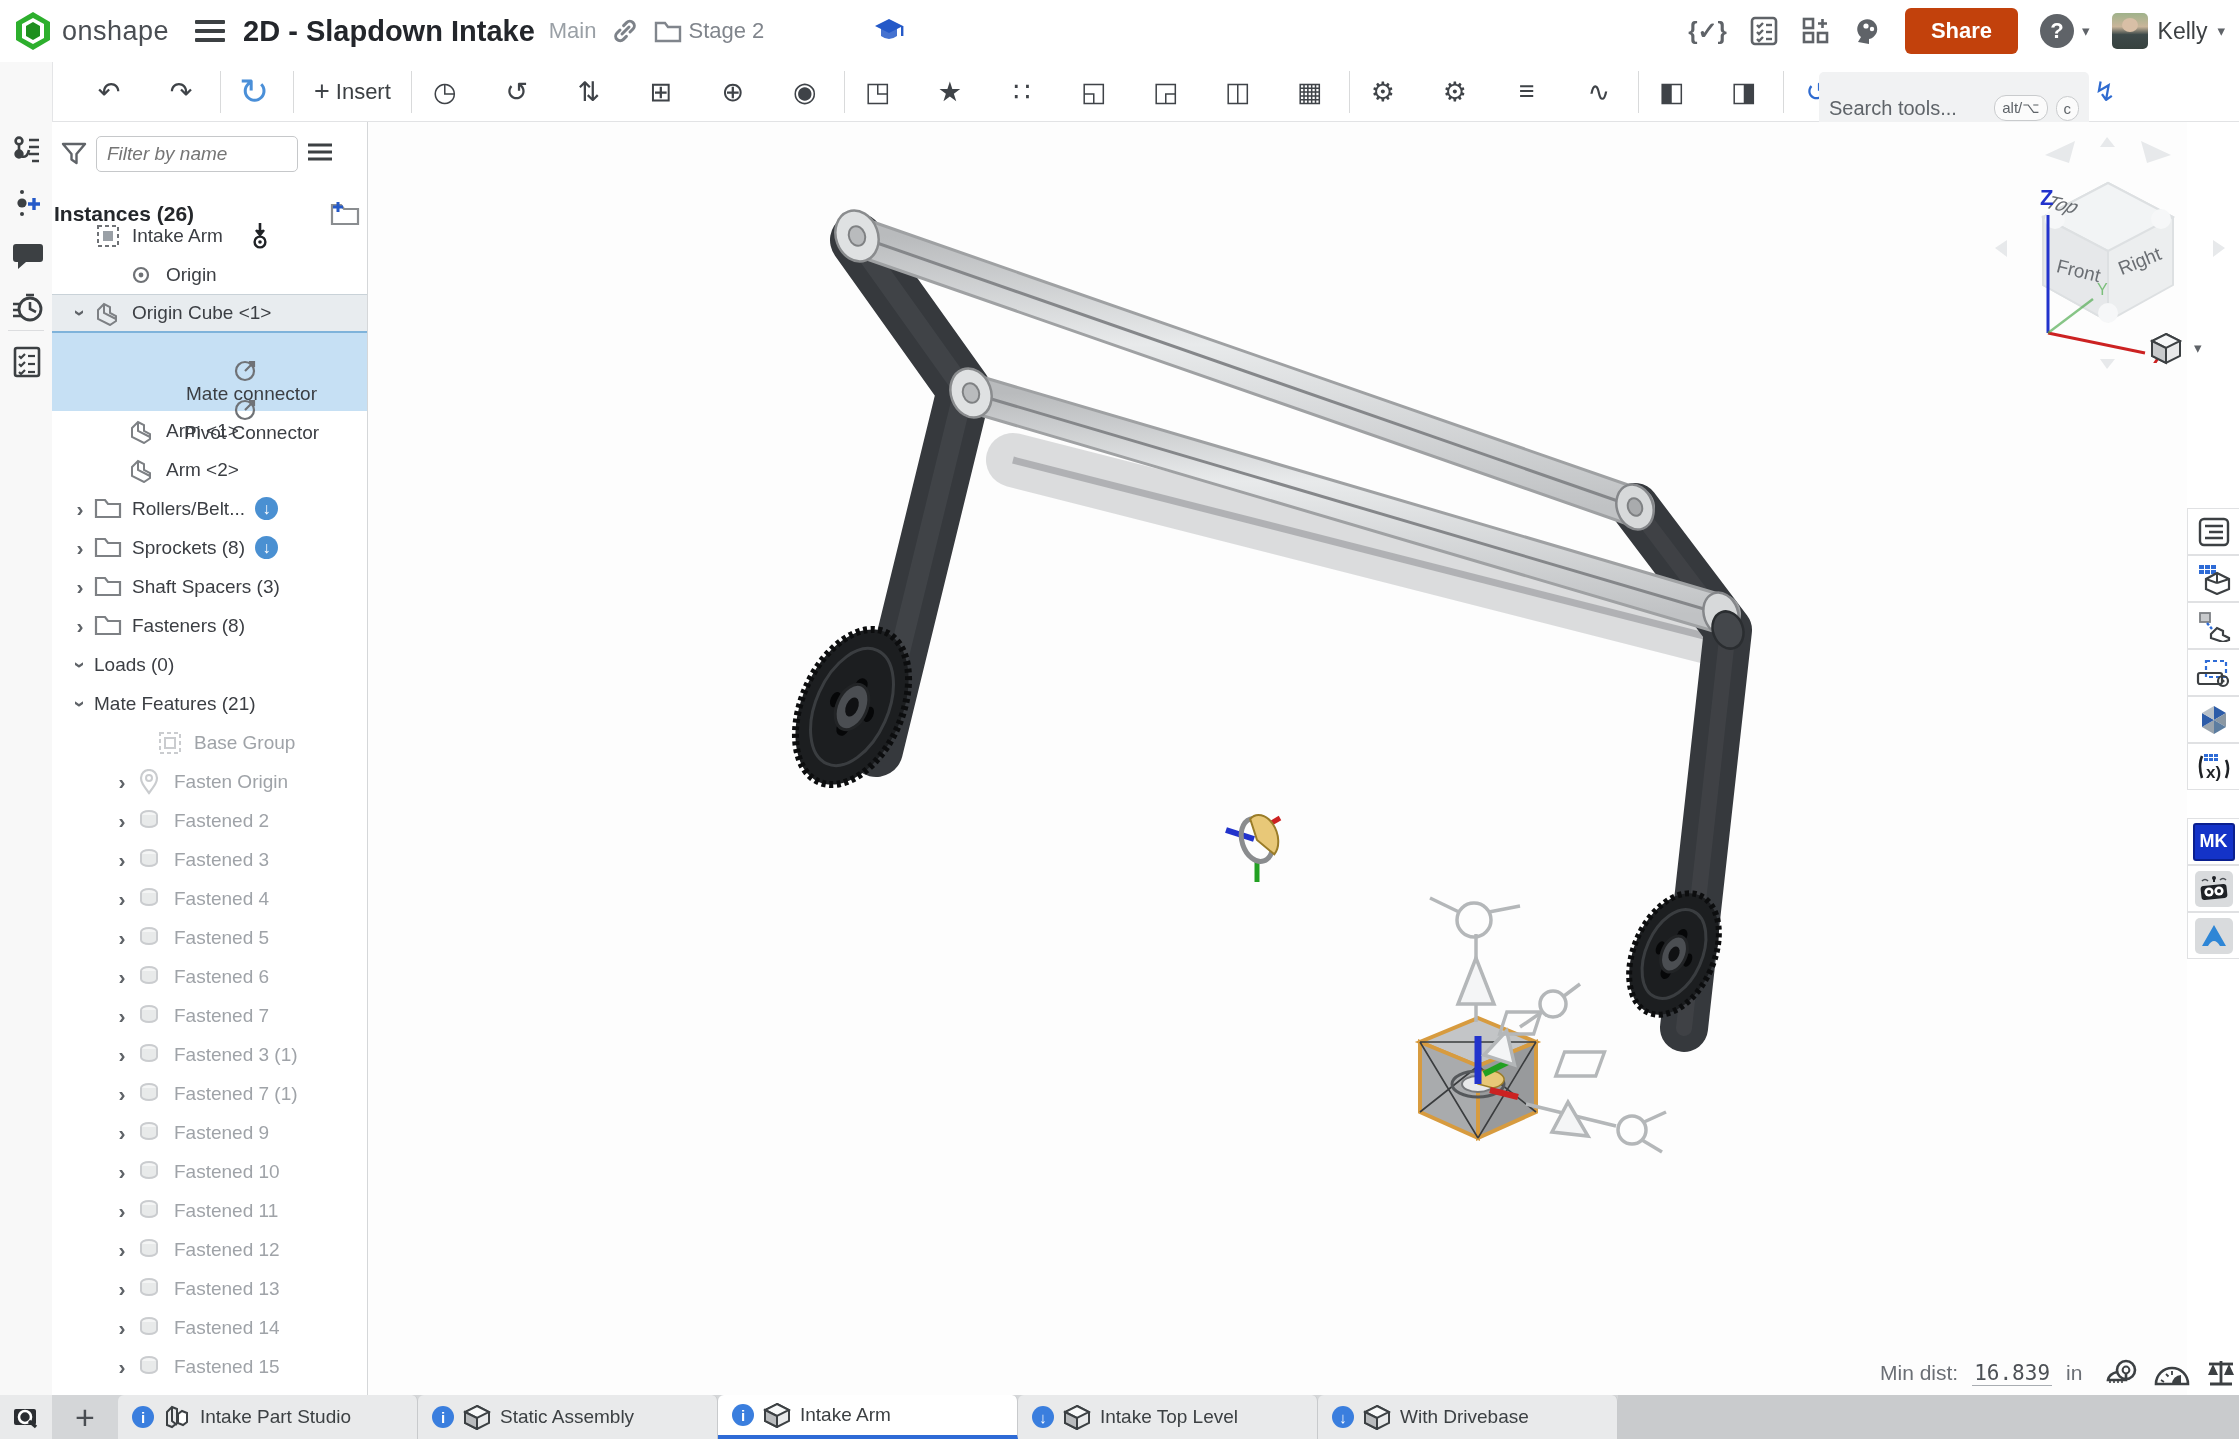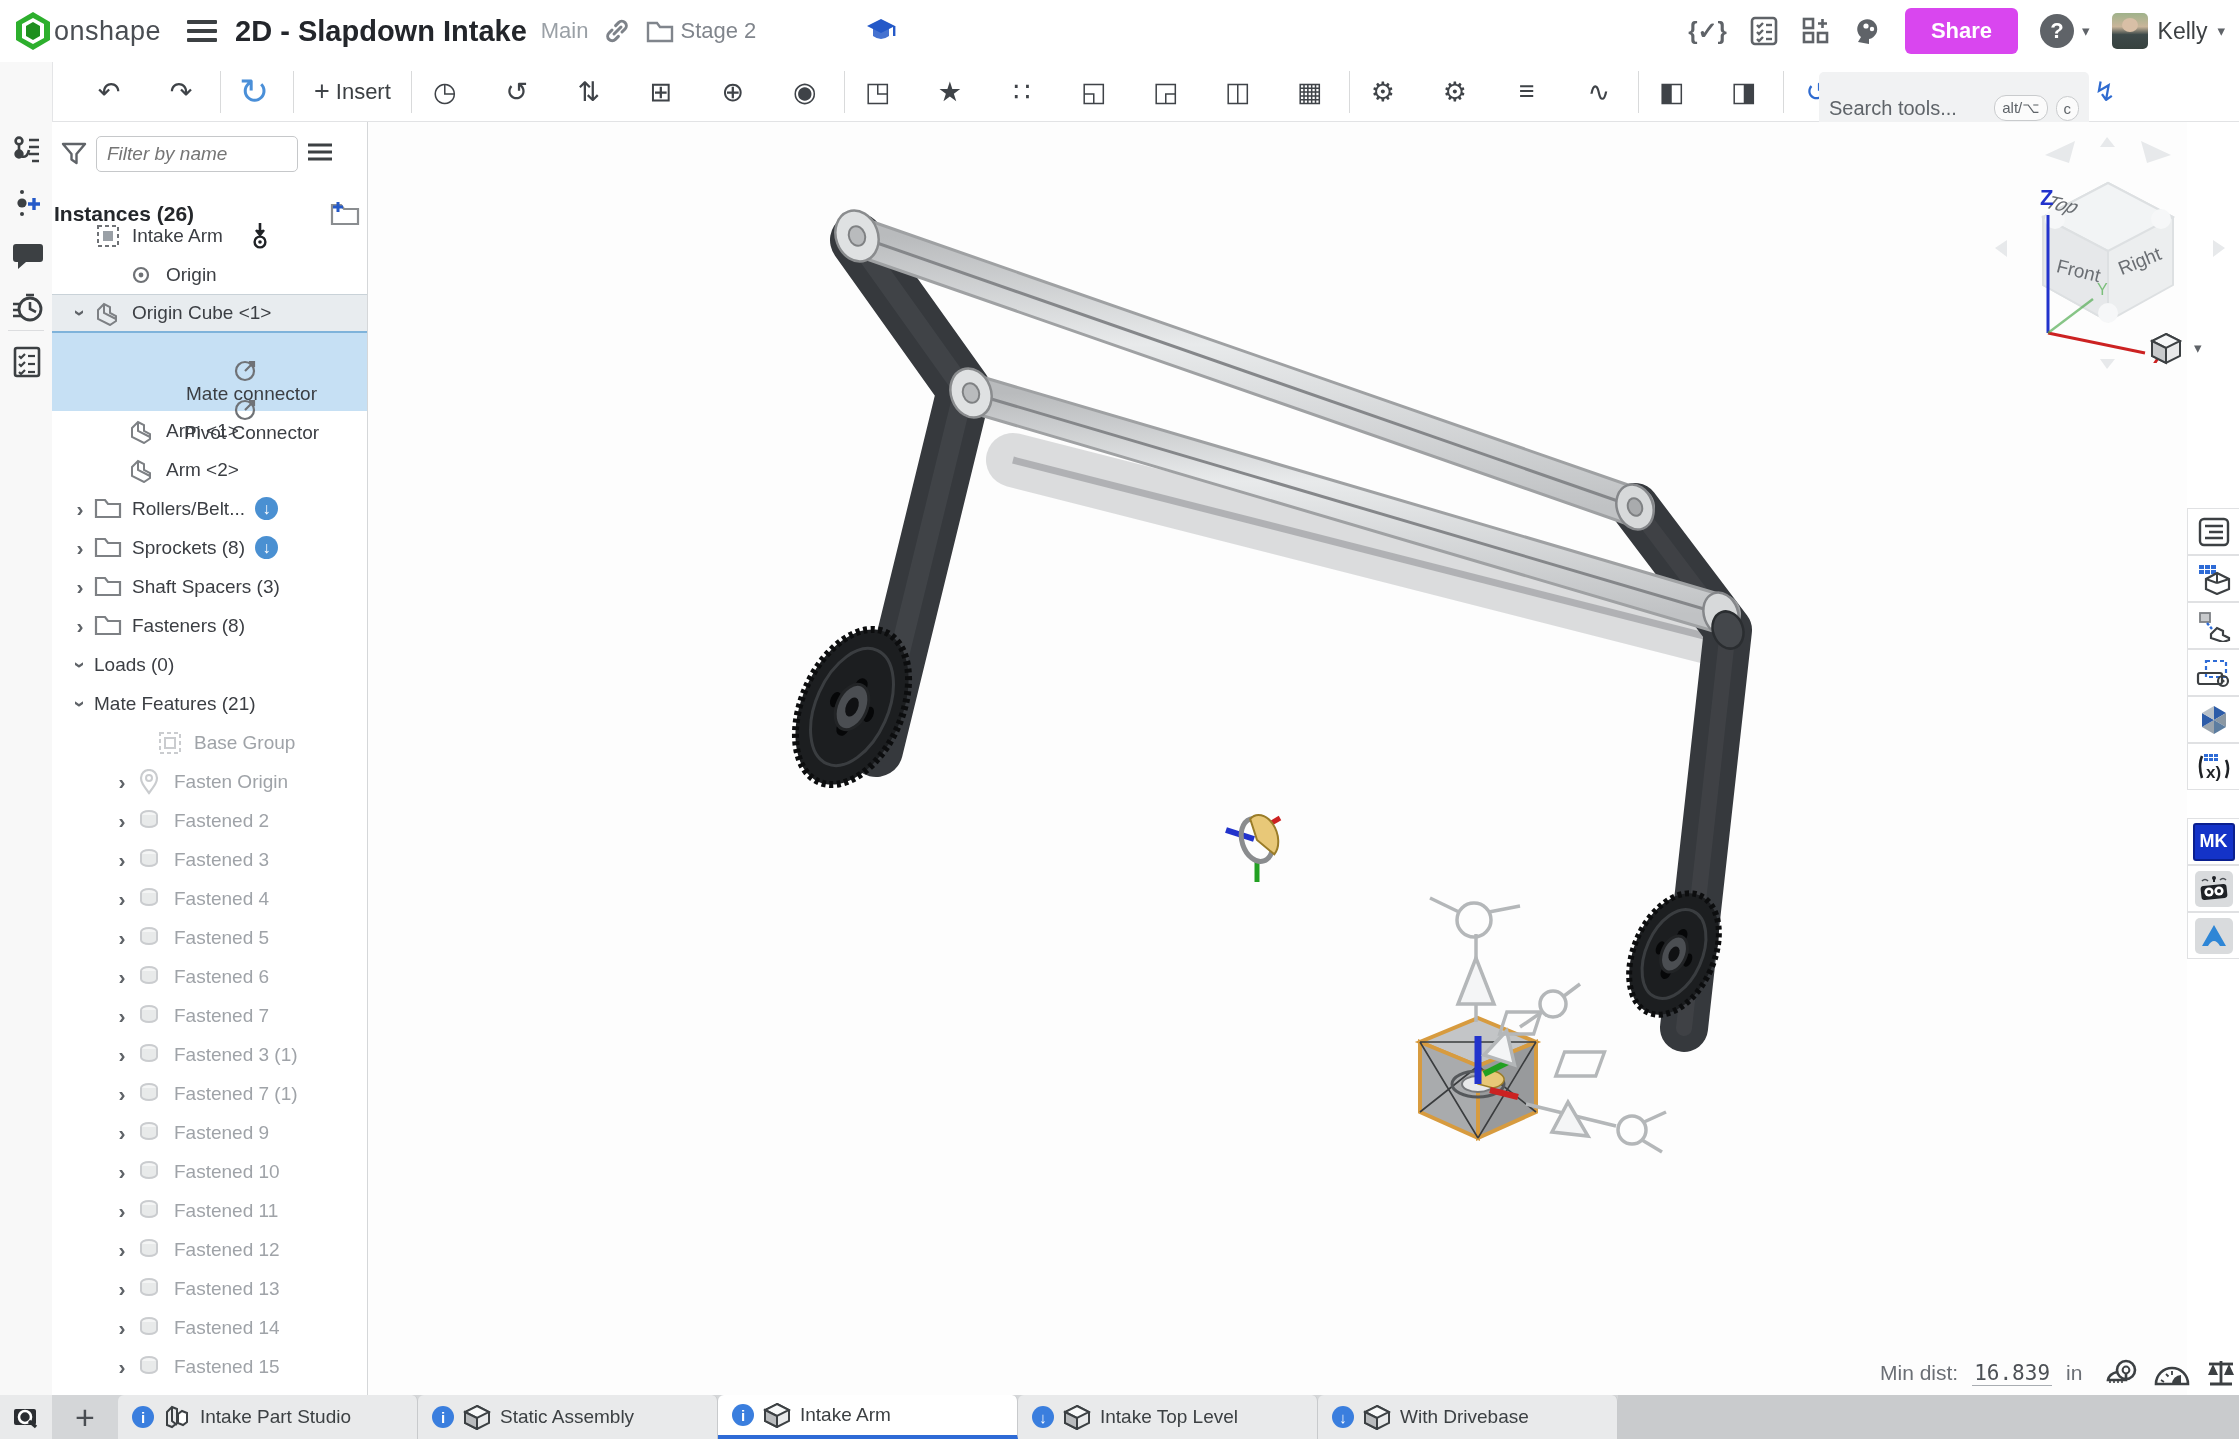--- a/index.html
+++ b/index.html
@@ -3,31 +3,31 @@
 <meta charset="utf-8">
 <style>
   html,body{margin:0;padding:0;background:#fff;}
   #app{position:relative;width:2239px;height:1439px;overflow:hidden;
        font-family:"Liberation Sans",sans-serif;color:#3b3e43;background:#fff;}
   .abs{position:absolute;}
   svg{display:block;}
   
   #header{left:0;top:0;width:2239px;height:62px;background:#fff;display:flex;align-items:center;}
   #logo{margin-left:12px;display:flex;align-items:center;}
-  #logo-text{font-size:27px;color:#4a4e53;letter-spacing:.5px;}
+  #logo-text{font-size:27px;color:#4a4e53;margin-left:8px;letter-spacing:.5px;}
   #hamburger{margin-left:26px;width:30px;cursor:pointer;}
   #hamburger div{height:4px;background:#3c4043;margin:5px 0;border-radius:1px;}
   #doc-title{margin-left:18px;font-size:29px;font-weight:bold;color:#23262b;white-space:nowrap;}
   #branch{margin-left:14px;font-size:22px;color:#9aa0a6;}
   .hdr-ic{margin-left:16px;}
   #workspace{margin-left:6px;font-size:22px;color:#80858c;}
   #learn-icon{margin-left:110px;}
   #hdr-right{position:absolute;right:14px;top:0;height:62px;display:flex;align-items:center;gap:22px;}
   .hr-ic{font-size:24px;color:#5f6368;font-weight:bold;}
-  #share-btn{background:#d946ef;color:#fff;font-size:22px;font-weight:bold;border:none;
+  #share-btn{background:#c2410c;color:#fff;font-size:22px;font-weight:bold;border:none;
              border-radius:6px;padding:10px 26px;cursor:pointer;}
   #help-circle{width:34px;height:34px;border-radius:50%;background:#5f6368;color:#fff;
                font-size:22px;font-weight:bold;display:flex;align-items:center;justify-content:center;}
   .caret{font-size:15px;color:#5f6368;}
   #avatar{width:36px;height:36px;border-radius:5px;
           background:linear-gradient(180deg,#9fb28a 0%,#c9b59a 38%,#3e4a4a 60%,#37423f 100%);
           position:relative;overflow:hidden;}
   #avatar::after{content:"";position:absolute;left:10px;top:5px;width:16px;height:14px;border-radius:50%;background:#d8bfa6;}
   #user-name{font-size:23px;color:#3c4043;}
   

